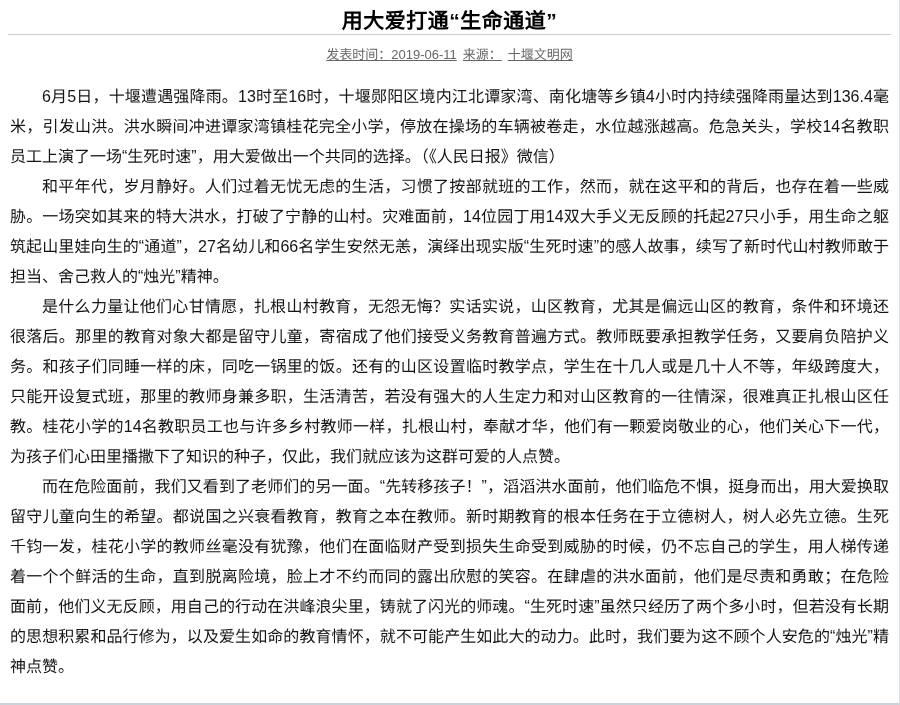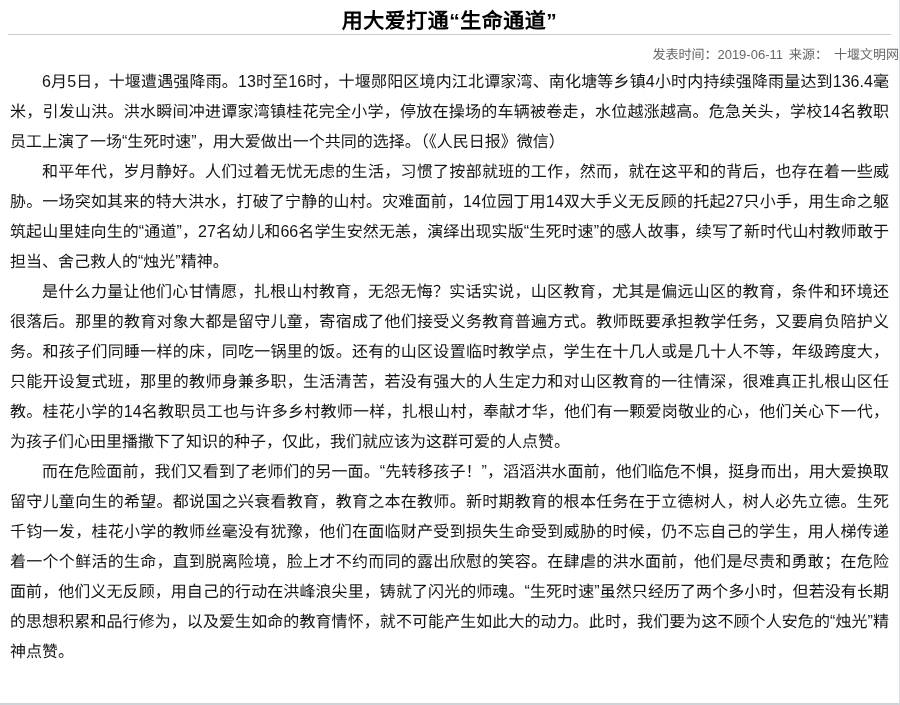--- a/index.html
+++ b/index.html
@@ -26,30 +26,31 @@
     color: #000;
     letter-spacing: 0.5px;
   }
   .title-divider {
     border: none;
     border-top: 1px solid #cccccc;
     margin: 0 8px;
     height: 0;
   }
   .meta-bar {
-    text-align: right;
+    text-align: center;
     font-size: 13px;
     color: #666;
     padding: 9px 0 5px 0;
     height: 28px;
+    text-decoration: underline;
   }
   .meta-bar span { color: #666; }
   .meta-sep { display: inline-block; width: 6px; }
   .article-body {
-    margin-top: 4px;
+    margin-top: 19px;
     padding: 0 10px;
     font-size: 16px;
     line-height: 30px;
     color: #141414;
     text-align: justify;
     word-break: break-all;
   }
   .article-body p {
     text-indent: 2em;
     margin: 0;

